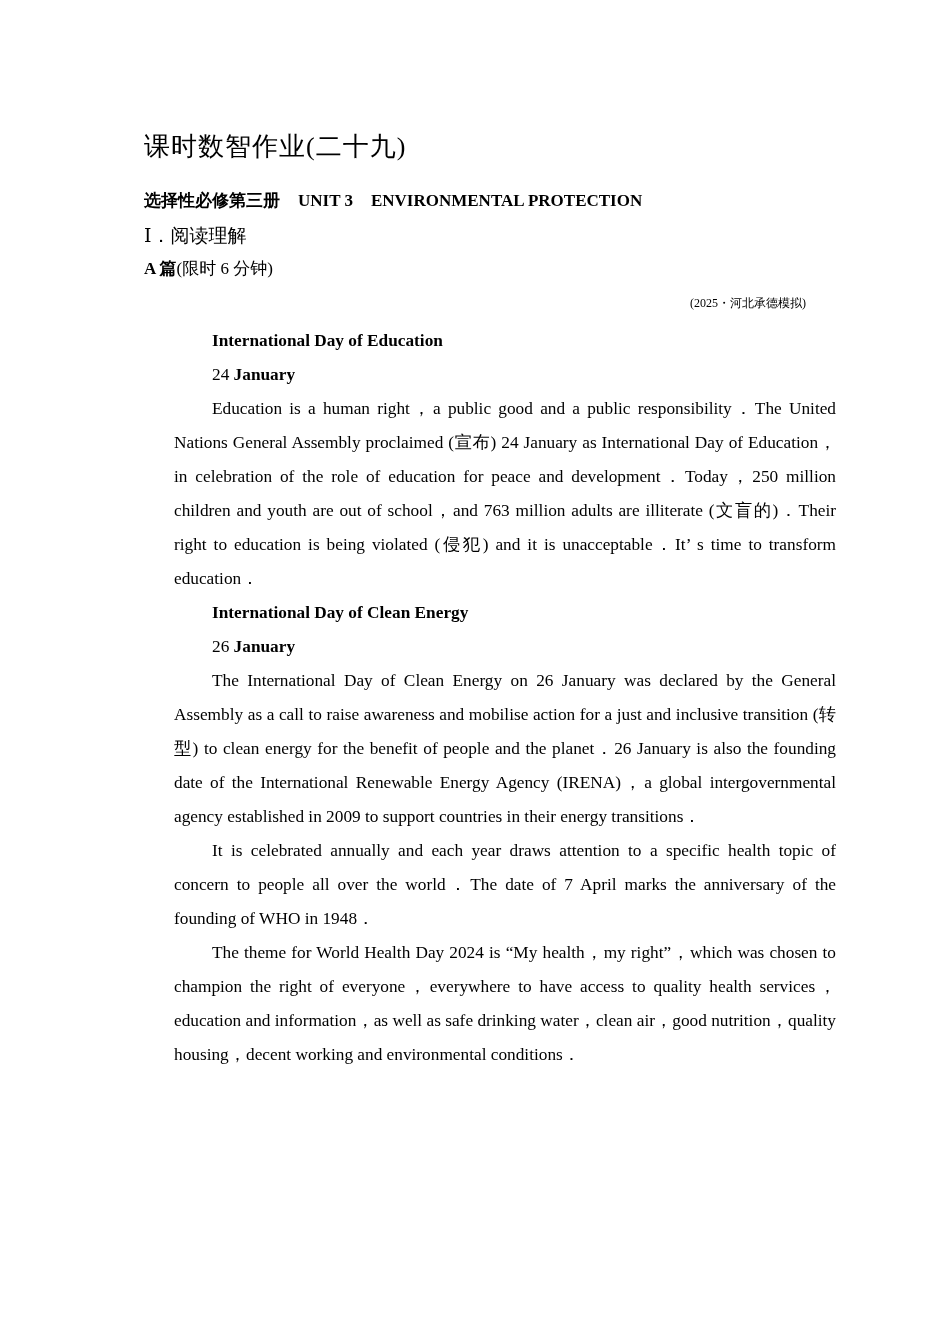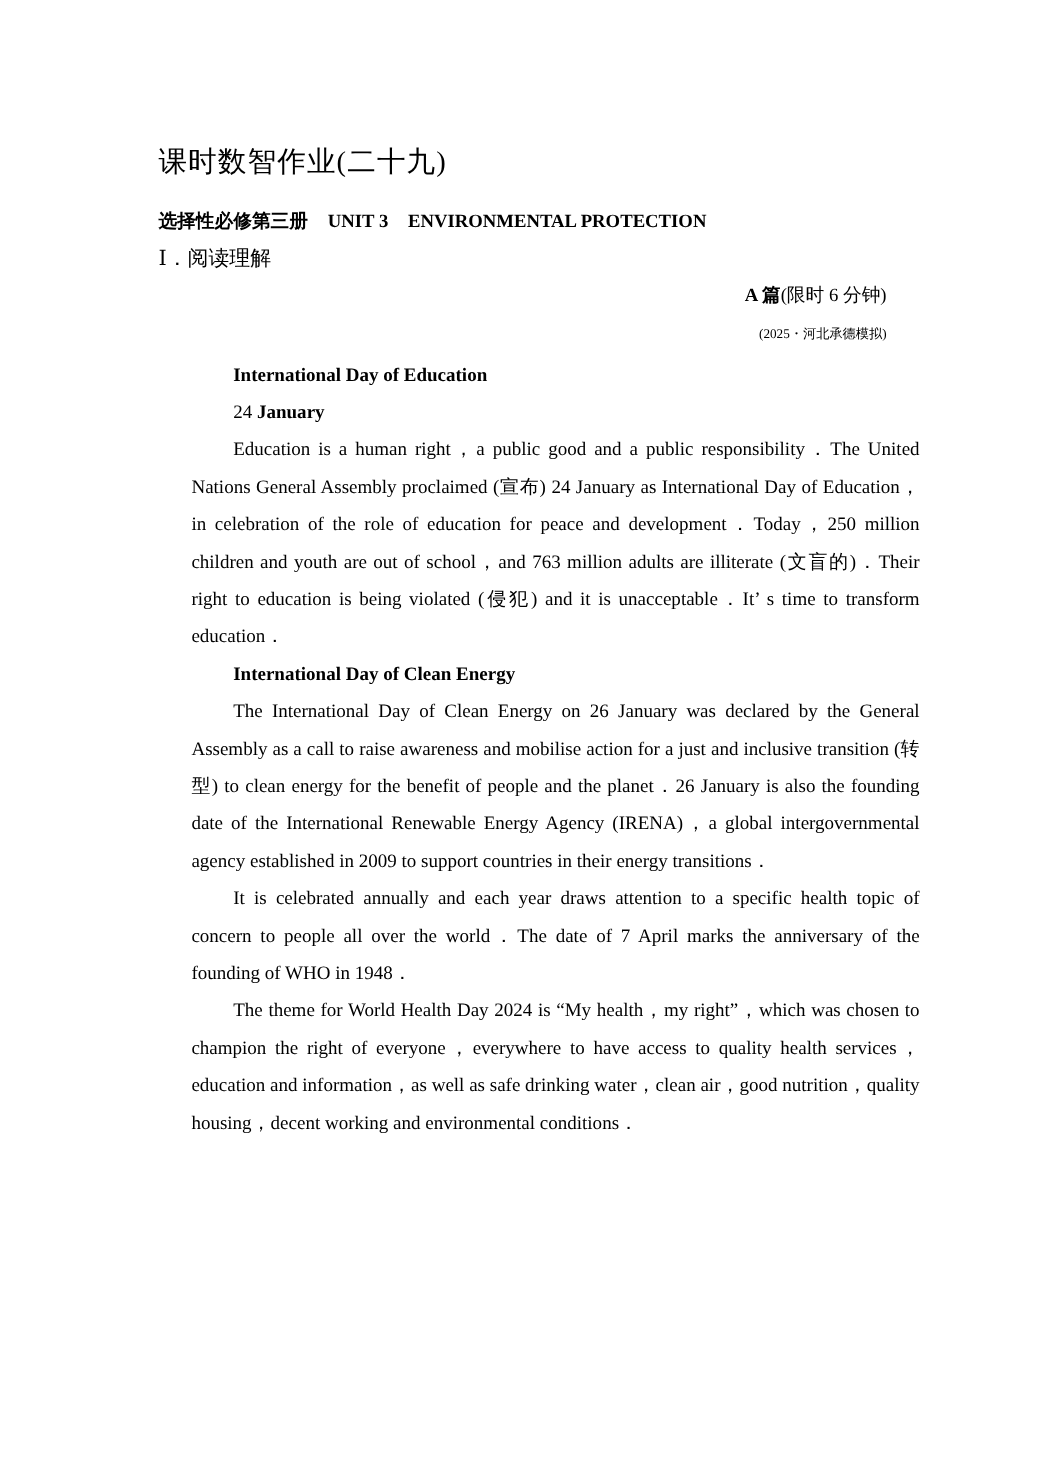--- a/index.html
+++ b/index.html
@@ -5,21 +5,21 @@
     html, body { margin: 0; padding: 0; background: #ffffff; }
     body { width: 950px; height: 1344px; position: relative; overflow: hidden;
            font-family: "Liberation Serif", "DejaVu Serif", serif; color: #000; }
     .page { position: absolute; left: 144px; top: 0; width: 662px; }
     .title { position: absolute; left: 0; width: 662px; top: 125px; text-align: left;
              font-size: 26px; line-height: 44px; letter-spacing: 1px; }
     .subtitle { position: absolute; left: 0; width: 662px; top: 189px; 
                 font-size: 17px; font-weight: bold; line-height: 24px; }
     .subtitle .gap { display: inline-block; width: 18px; }
     .section { position: absolute; left: 0; top: 224px; font-size: 19px; line-height: 24px; }
-    .part { position: absolute; left: 0; width: 662px; top: 257px; text-align: right;
+    .part { position: absolute; left: 0; width: 662px; top: 257px; text-align: left;
             font-size: 17px; line-height: 24px; }
     .part b { font-weight: bold; }
     .source { position: absolute; right: 0; top: 291px; font-size: 12px; line-height: 24px; }
     .body { position: absolute; left: 0; top: 324px; width: 662px; font-size: 17.3px; line-height: 34px; margin-left: 30px; }
     .body p { margin: 0; text-align: justify; text-indent: 38px; }
     .body .head { font-weight: bold; }
     .body .date b { font-weight: bold; }
   </style>
 </head>
 <body>
@@ -39,18 +39,19 @@
 
   <div class="source">(2025・河北承德模拟)</div>
 
   <div class="body">
 
     <p class="head">International Day of Education</p>
     <p class="date"><span>24</span> <b>January</b></p>
     <p>Education is a human right，a public good and a public responsibility．The United Nations General Assembly proclaimed (宣布) 24 January as International Day of Education，in celebration of the role of education for peace and development．Today，250 million children and youth are out of school，and 763 million adults are illiterate (文盲的)．Their right to education is being violated (侵犯) and it is unacceptable．It’ s time to transform education．</p>
 
     <p class="head">International Day of Clean Energy</p>
+    <p class="date"><span>26</span> <b>January</b></p>
     <p>The International Day of Clean Energy on 26 January was declared by the General Assembly as a call to raise awareness and mobilise action for a just and inclusive transition (转型) to clean energy for the benefit of people and the planet．26 January is also the founding date of the International Renewable Energy Agency (IRENA)，a global intergovernmental agency established in 2009 to support countries in their energy transitions．</p>
 
     <p>It is celebrated annually and each year draws attention to a specific health topic of concern to people all over the world．The date of 7 April marks the anniversary of the founding of WHO in 1948．</p>
     <p>The theme for World Health Day 2024 is “My health，my right”，which was chosen to champion the right of everyone，everywhere to have access to quality health services，education and information，as well as safe drinking water，clean air，good nutrition，quality housing，decent working and environmental conditions．</p>
   </div>
 </div>
 
 </body></html>

